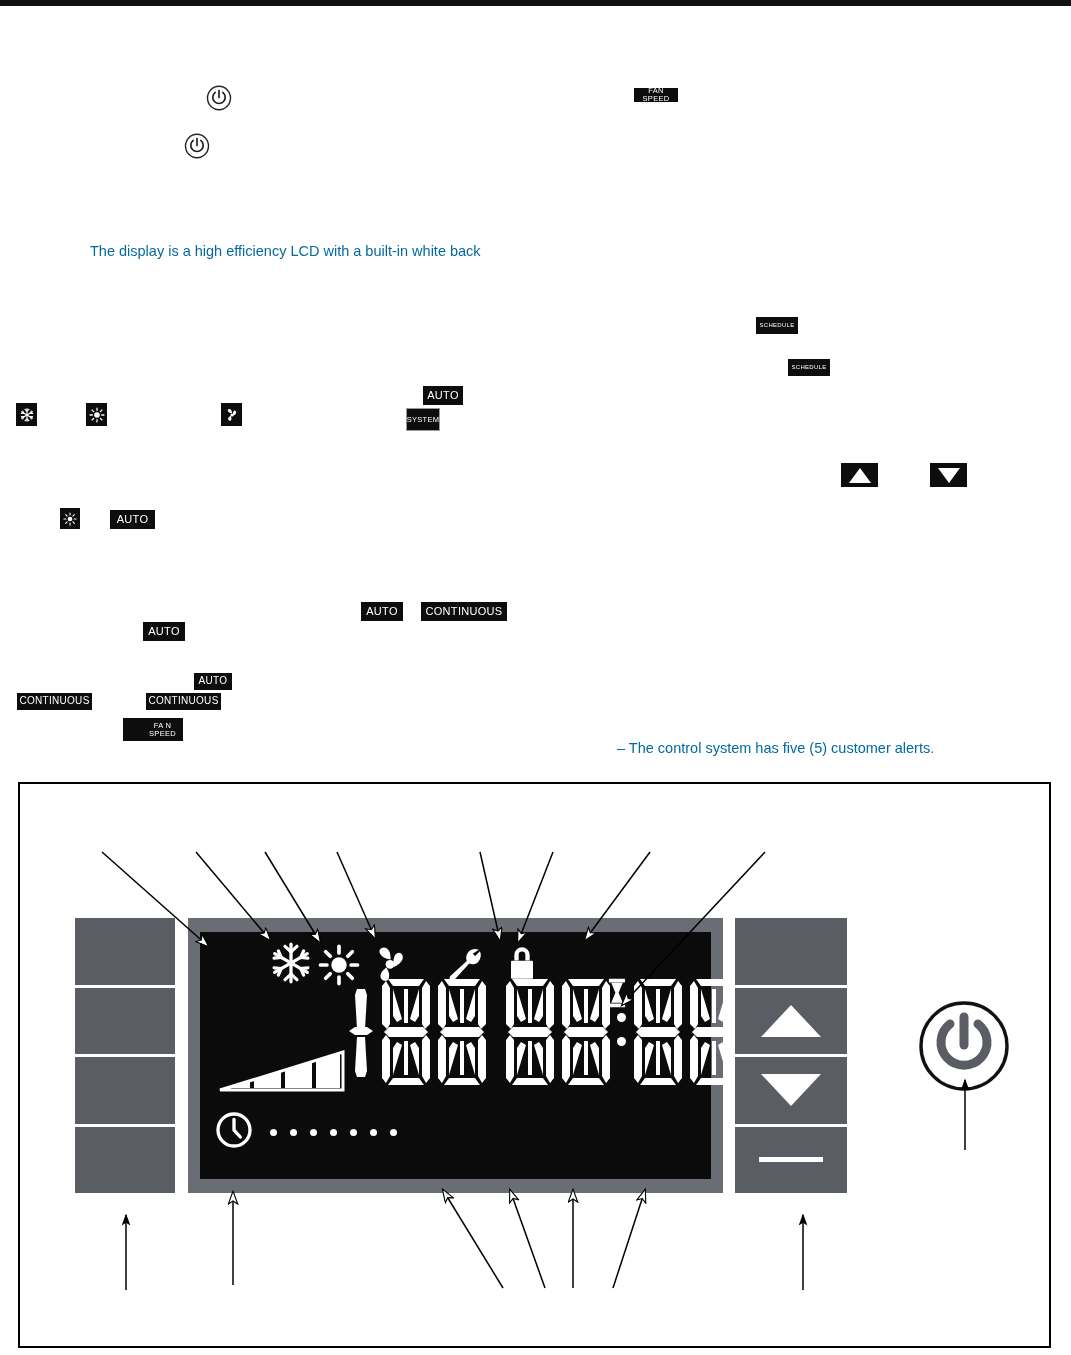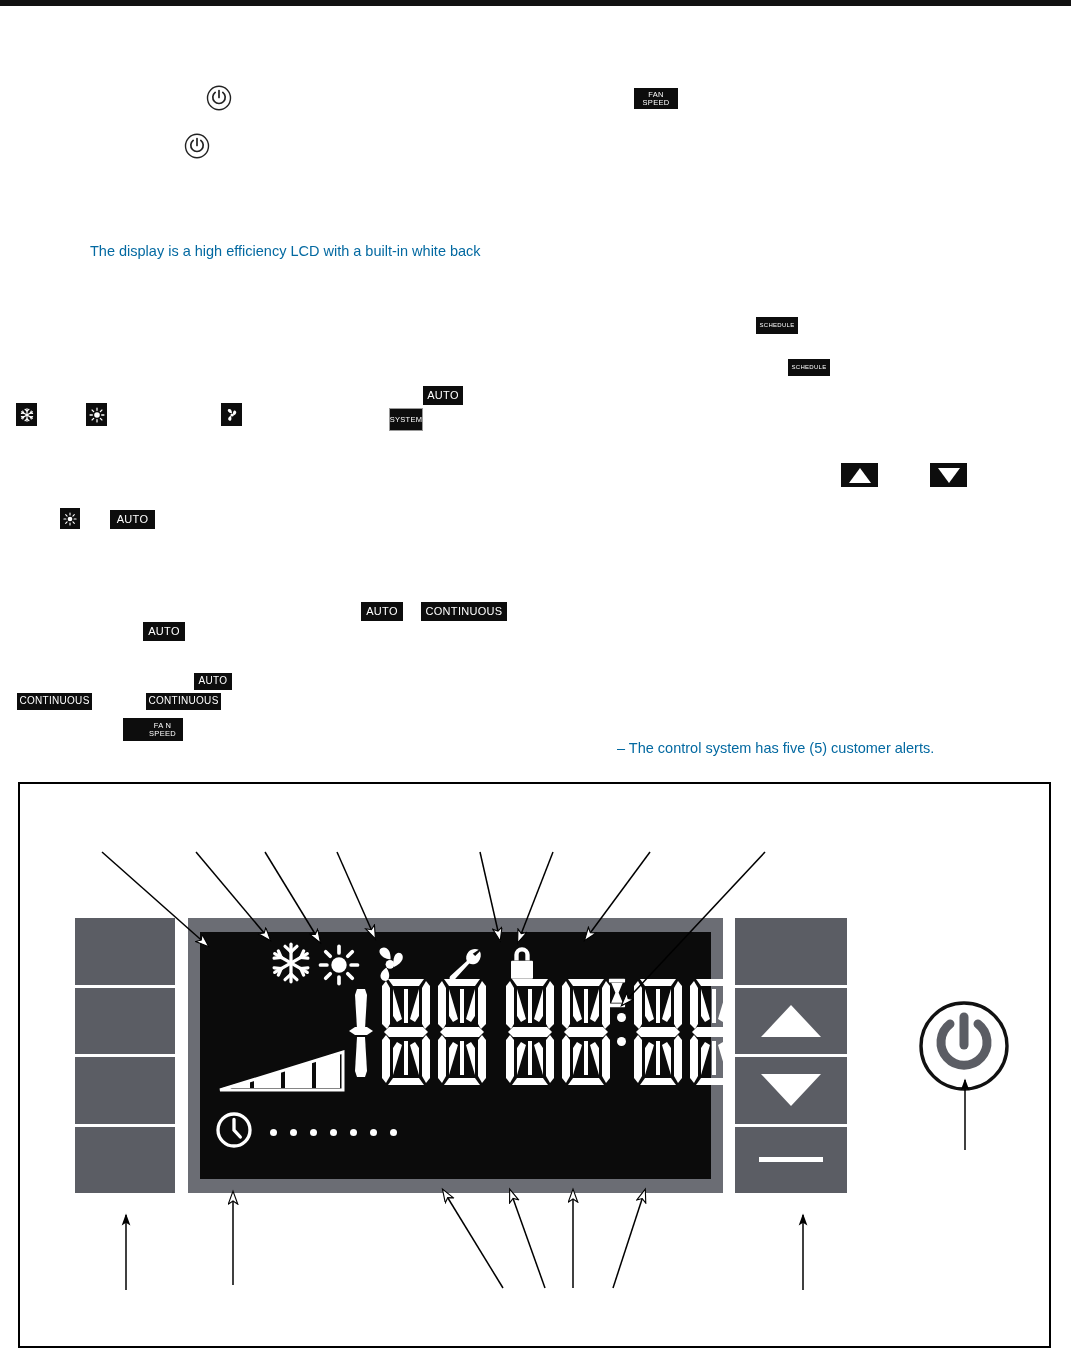--- a/index.html
+++ b/index.html
@@ -84,21 +84,21 @@
   </svg>
 </div>
 <div class="pwr-sm" style="left:184px;top:133px;">
   <svg width="26" height="26" viewBox="0 0 26 26">
     <ellipse cx="13" cy="13" rx="11.5" ry="11.8" fill="none" stroke="#222" stroke-width="1.4"></ellipse>
     <path d="M13 5.5 L13 12.5" stroke="#222" stroke-width="1.7" fill="none" stroke-linecap="round"></path>
     <path d="M9.2 7.4 A6.2 6.2 0 1 0 16.8 7.4" stroke="#222" stroke-width="1.7" fill="none" stroke-linecap="round"></path>
   </svg>
 </div>
 
-<div class="chip" style="left:634px;top:88px;width:44px;height:21px;flex-direction:column;font-size:7.5px;">
+<div class="chip" style="left:634px;top:88px;width:44px;height:14px;flex-direction:column;font-size:7.5px;">
   <span>FAN</span>
   <span>SPEED</span>
 </div>
 
 <div class="para" style="left:90px;top:243px;">The display is a high efficiency LCD with a built-in white back</div>
 <div class="para" style="left:617px;top:740px;">– The control system has five (5) customer alerts.</div>
 
 <div class="chip" style="left:756px;top:317px;width:42px;height:17px;font-size:6px;">SCHEDULE</div>
 <div class="chip" style="left:788px;top:359px;width:42px;height:17px;font-size:6px;">SCHEDULE</div>
 
@@ -141,21 +141,21 @@
 <div class="chip" style="left:221px;top:403px;width:21px;height:23px;">
   <svg width="16" height="16" viewBox="0 0 24 24" fill="#fff">
     <circle cx="12" cy="12" r="2.3"></circle>
     <path d="M12 9.5 C12 4 9 2 6.5 3.5 C4.5 5 6 9 12 9.5 Z"></path>
     <path d="M14.1 13.2 C18.9 10.5 19.3 7 17 5.6 C15 4.4 12.2 7.4 14.1 13.2 Z"></path>
     <path d="M9.9 13.2 C5.1 15.9 5.5 19.6 8.2 20.6 C10.5 21.4 12.6 18.1 9.9 13.2 Z"></path>
   </svg>
 </div>
 
 <div class="chip" style="left:423px;top:386px;width:40px;height:19px;font-size:11px;">AUTO</div>
-<div class="chip" style="left:389px;top:408px;width:34px;height:23px;font-size:7.5px;border:1px solid #9a9a9a;box-sizing:border-box;">SYSTEM</div>
+<div class="chip" style="left:406px;top:408px;width:34px;height:23px;font-size:7.5px;border:1px solid #9a9a9a;box-sizing:border-box;">SYSTEM</div>
 
 <div class="chip" style="left:60px;top:508px;width:20px;height:21px;">
   <svg width="14" height="14" viewBox="0 0 24 24">
     <circle cx="12" cy="12" r="4" fill="#fff"></circle>
     <g stroke="#fff" stroke-width="1.9" stroke-linecap="round">
       <line x1="12" y1="1.6" x2="12" y2="5"></line>
         <line x1="12" y1="19" x2="12" y2="22.4"></line>
       <line x1="1.6" y1="12" x2="5" y2="12"></line>
         <line x1="19" y1="12" x2="22.4" y2="12"></line>
       <line x1="4.6" y1="4.6" x2="7" y2="7"></line>

